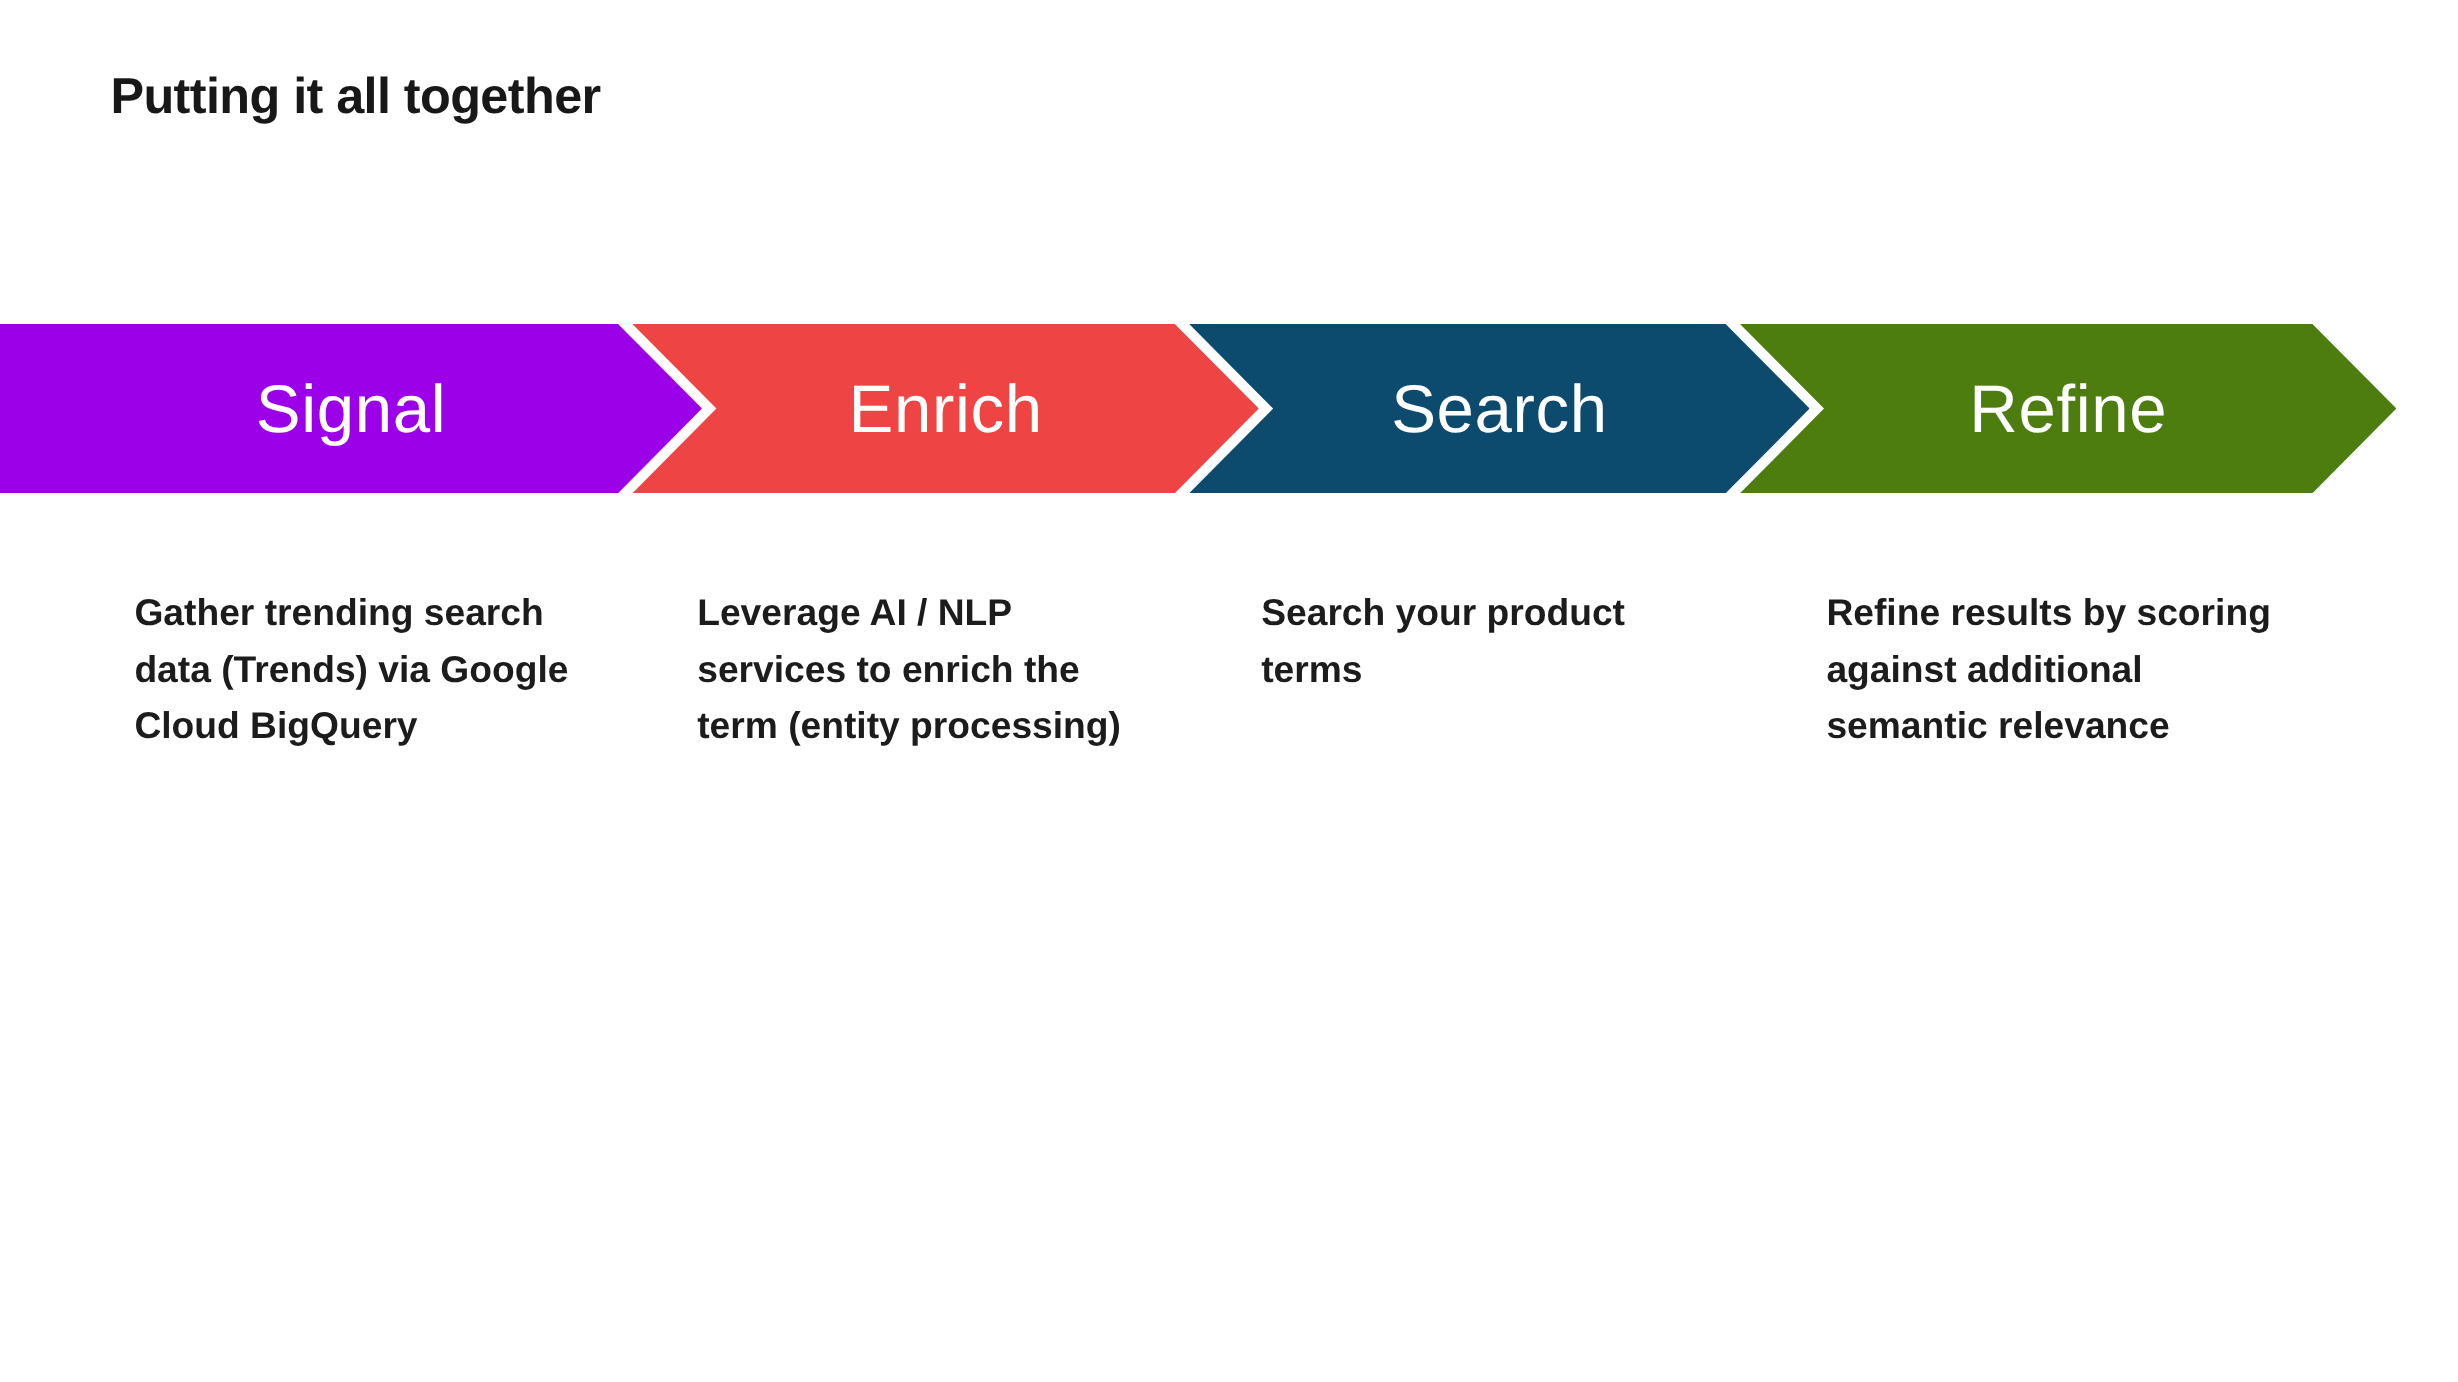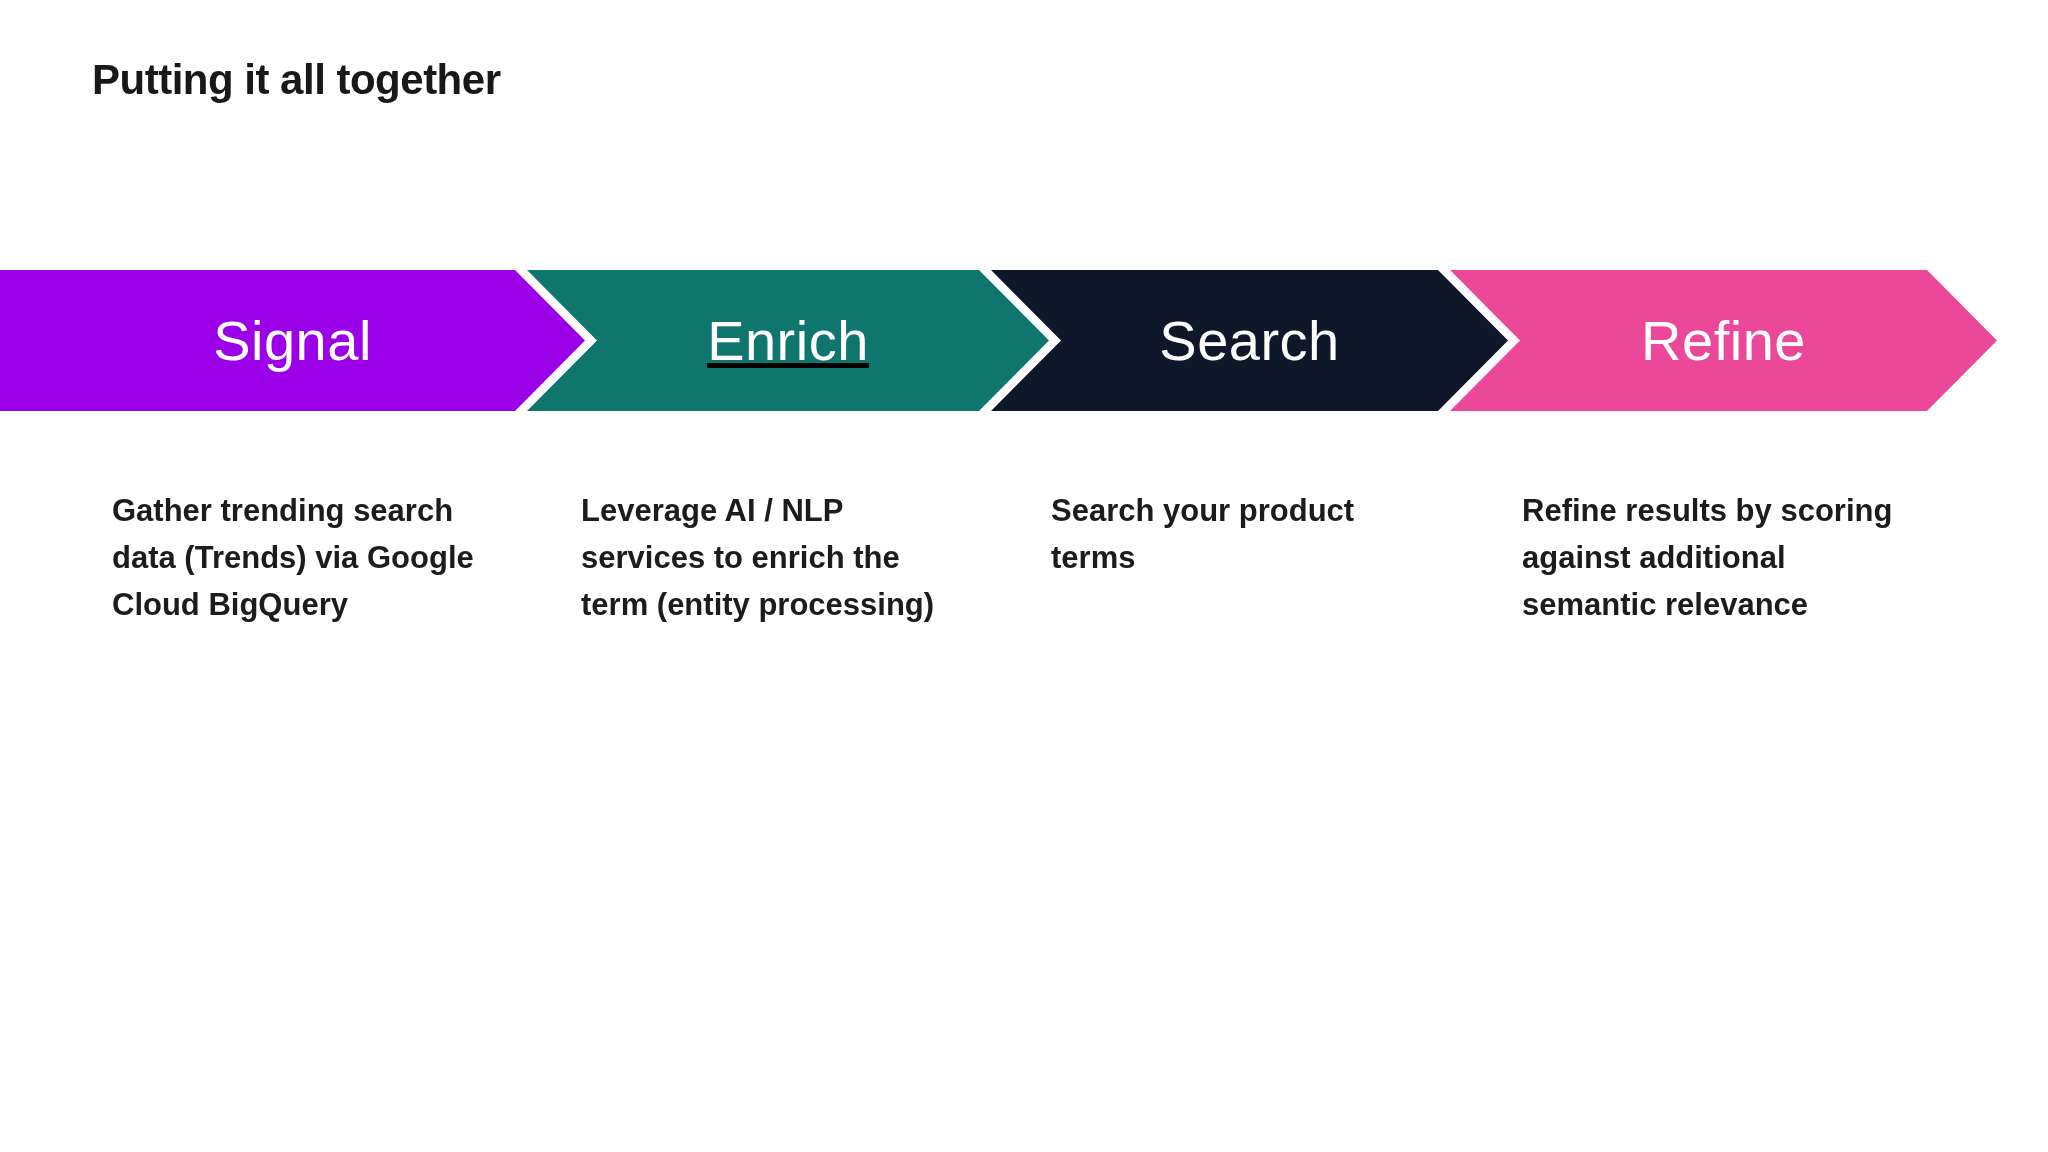--- a/index.html
+++ b/index.html
@@ -70,29 +70,29 @@
 <body>
 
 <div class="slide">
 
   <div class="slide-title">Putting it all together</div>
 
   <div class="chevron chev-flat step-1" style="background-color: rgb(155, 0, 232);">
     <span class="chev-label">Signal</span>
   </div>
 
-  <div class="chevron chev-notched step-2" style="background-color: #0f766e; text-decoration: underline;">
+  <div class="chevron chev-notched step-2" style="background-color: #ef4444;">
     <span class="chev-label">Enrich</span>
   </div>
 
-  <div class="chevron chev-notched step-3" style="background-color: #0f172a;">
+  <div class="chevron chev-notched step-3" style="background-color: #0c4a6e;">
     <span class="chev-label">Search</span>
   </div>
 
-  <div class="chevron chev-notched step-4" style="background-color: #ec4899;">
+  <div class="chevron chev-notched step-4" style="background-color: #4d7c0f;">
     <span class="chev-label">Refine</span>
   </div>
 
   <div class="step-desc desc-1">
     <span class="desc-line">Gather trending search</span>
     <span class="desc-line">data (Trends) via Google</span>
     <span class="desc-line">Cloud BigQuery</span>
   </div>
 
   <div class="step-desc desc-2">

